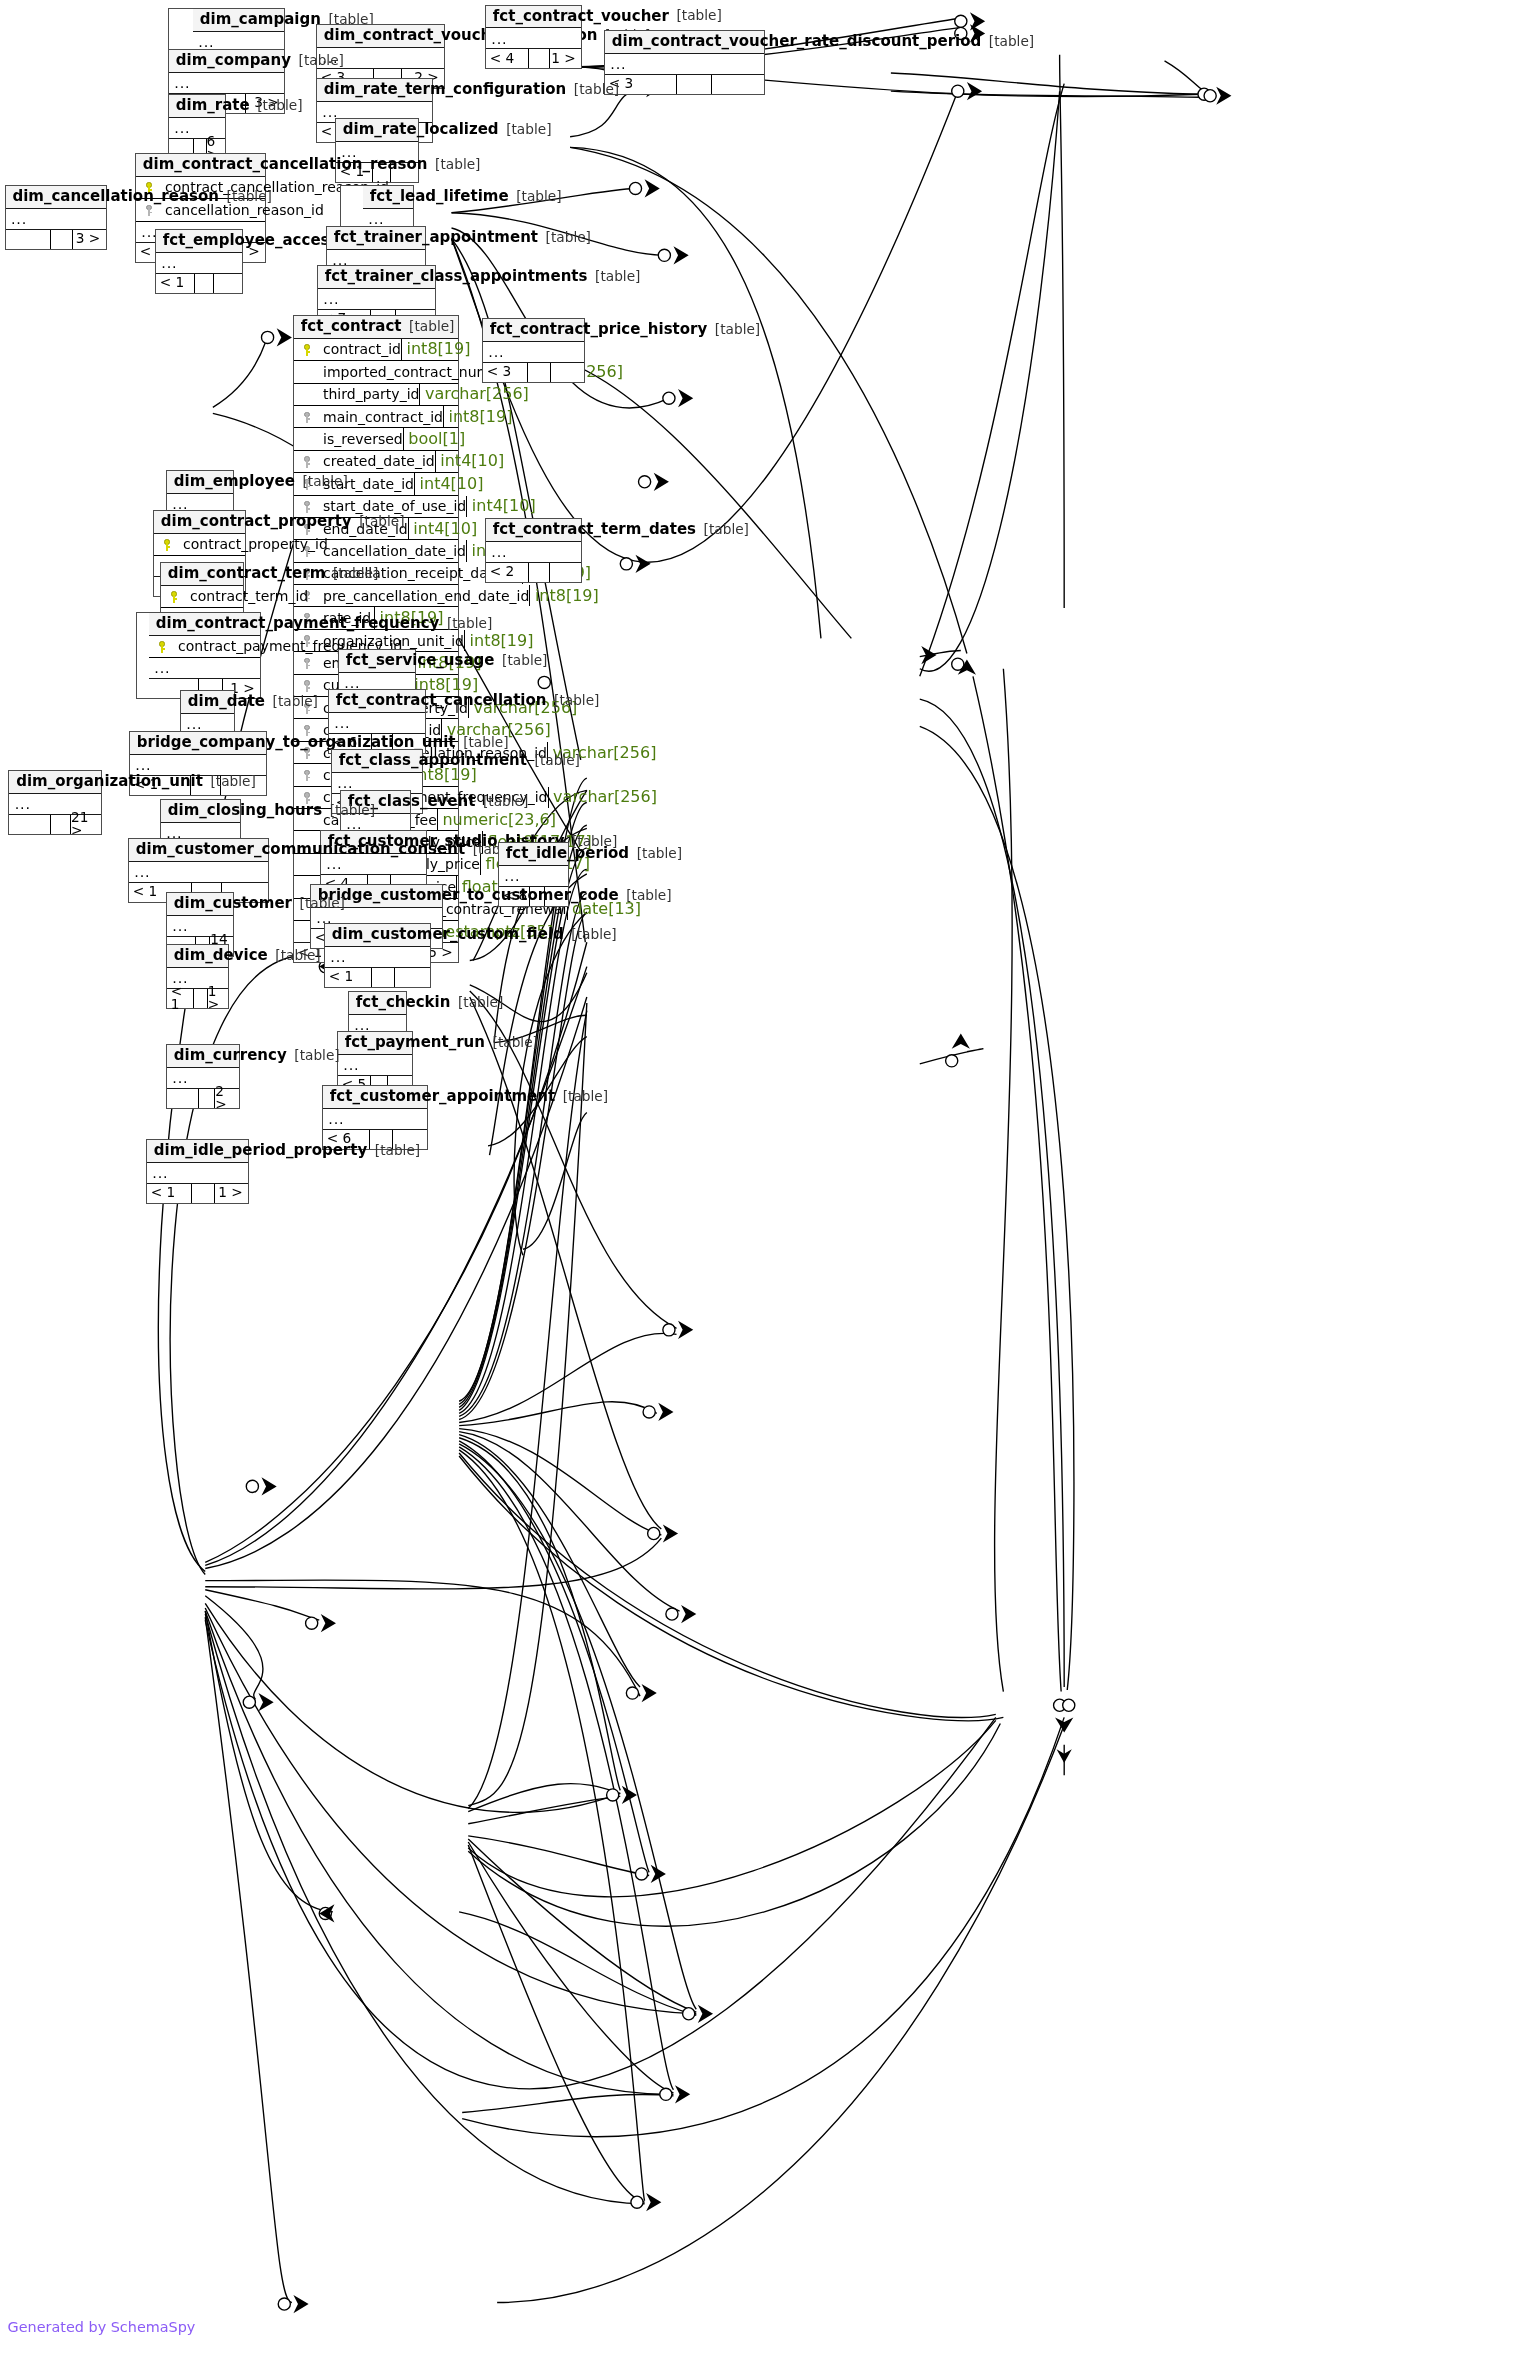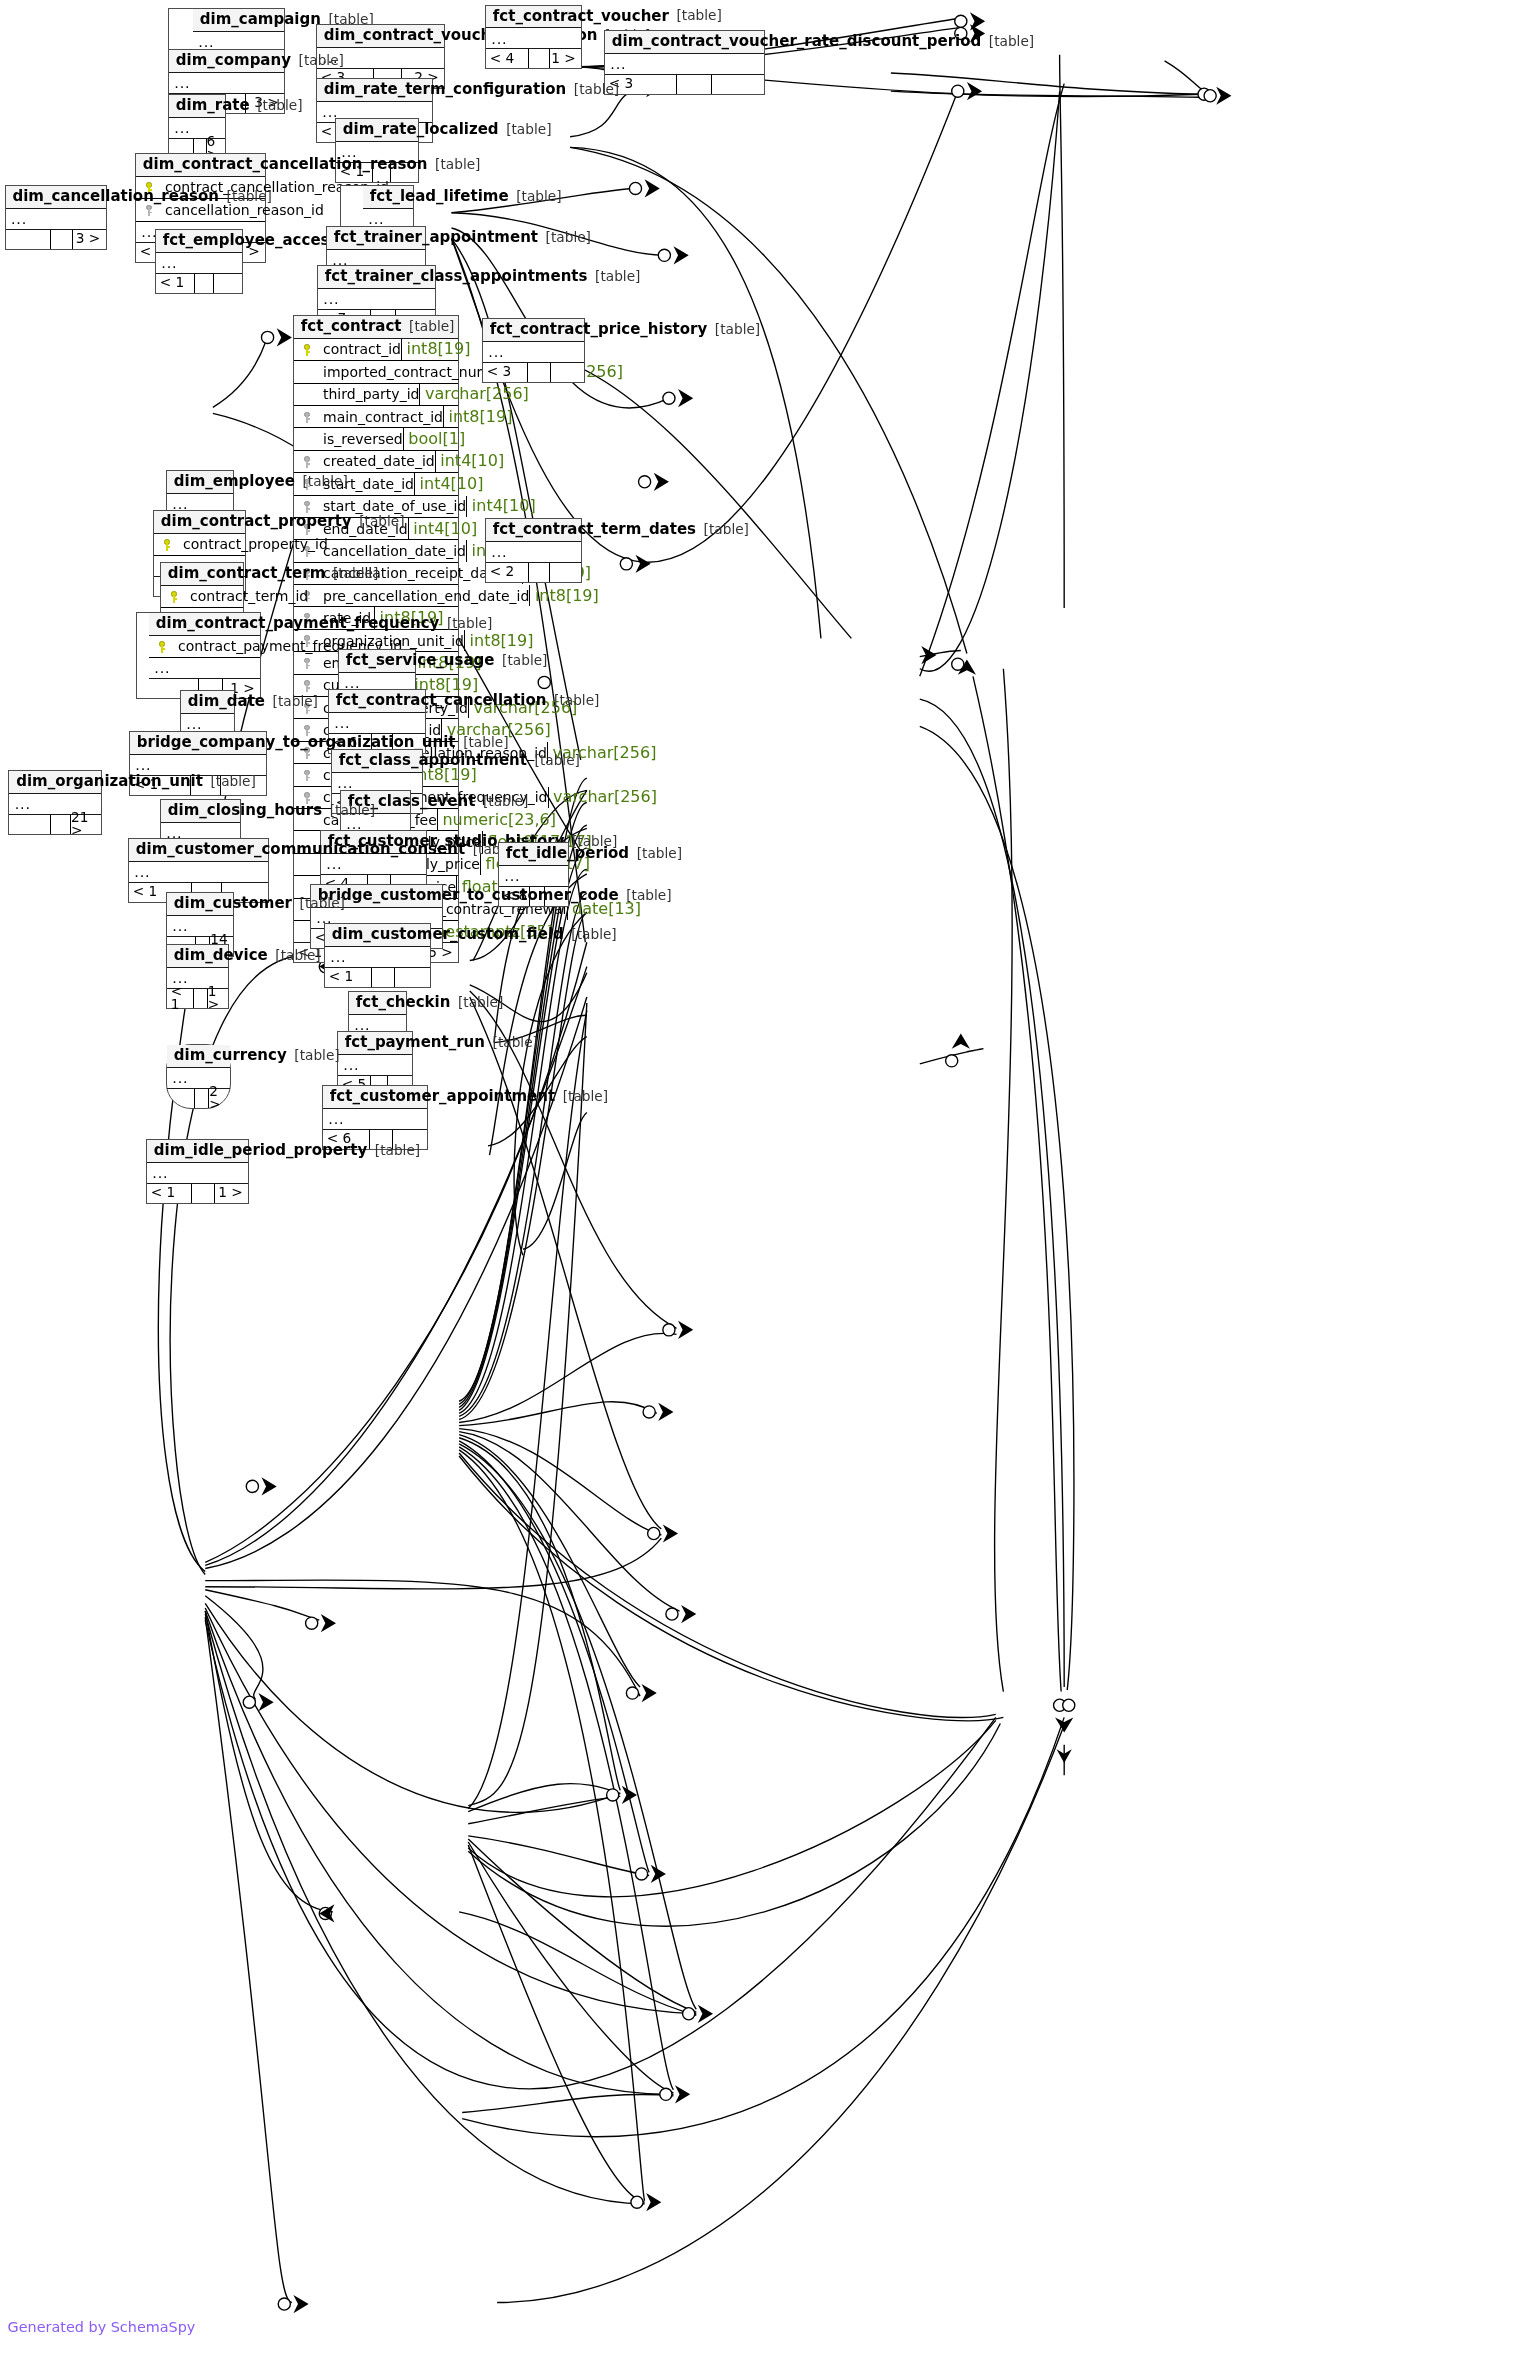--- a/index.html
+++ b/index.html
@@ -834,21 +834,21 @@
           <span class="tname">fct_payment_run</span>
           <span class="ttag">[table]</span>
         </div>
         <div class="ellipsis">...</div>
         <div class="foot">
           <span class="fl">&lt; 5</span>
           <span class="fm"></span>
           <span class="fr"></span>
         </div>
       </div>
-      <div class="tbl" style="left: 166px; top: 1044px; width: 65px; border-radius: 25px;">
+      <div class="tbl" style="left: 166px; top: 1044px; width: 74px;">
         <div class="hdr">
           <span class="tname">dim_currency</span>
           <span class="ttag">[table]</span>
         </div>
         <div class="ellipsis">...</div>
         <div class="foot">
           <span class="fl"></span>
           <span class="fm"></span>
           <span class="fr">2 &gt;</span>
         </div>

